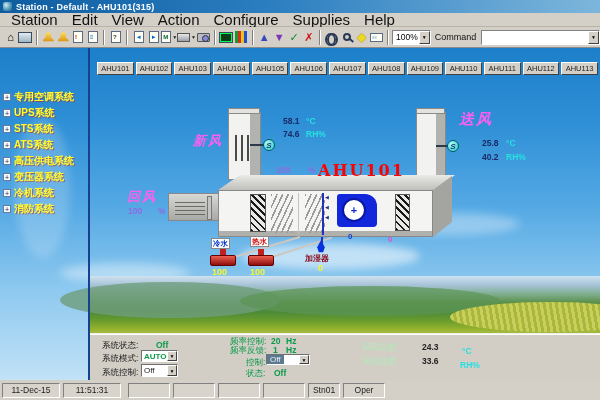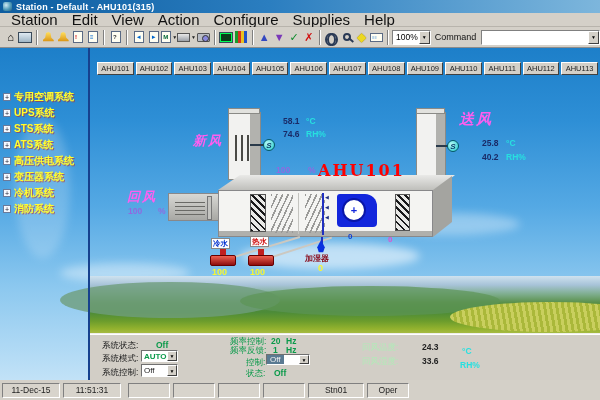--- a/index.html
+++ b/index.html
@@ -419,17 +419,17 @@
     </div>
   </div>
 
   <div class="statusbar">
     <div class="cell" style="width:58px;">11-Dec-15</div>
     <div class="cell" style="width:58px;">11:51:31</div>
     <div class="cell" style="width:42px;margin-left:4px;"></div>
     <div class="cell" style="width:42px;"></div>
     <div class="cell" style="width:42px;"></div>
     <div class="cell" style="width:42px;"></div>
-    <div class="cell" style="width:56px;">Stn01</div>
+    <div class="cell" style="width:32px;">Stn01</div>
     <div class="cell" style="width:42px;">Oper</div>
   </div>
 
 </div>
 
 </body></html>

